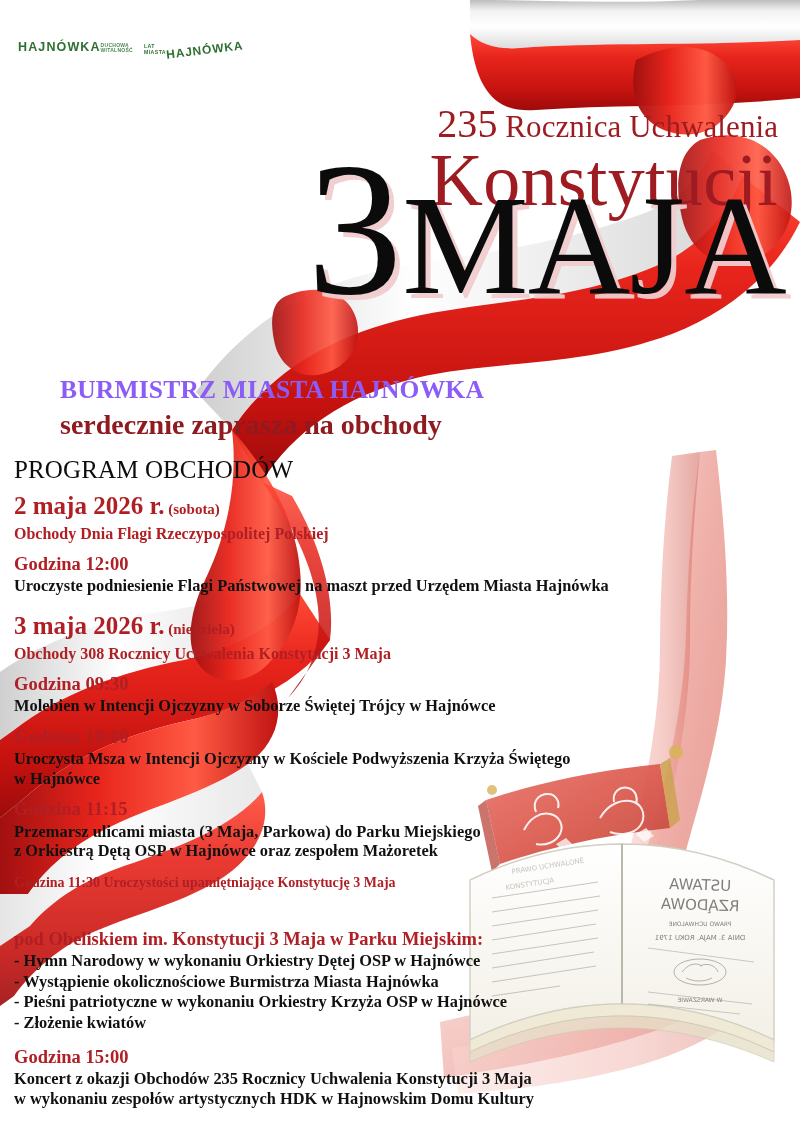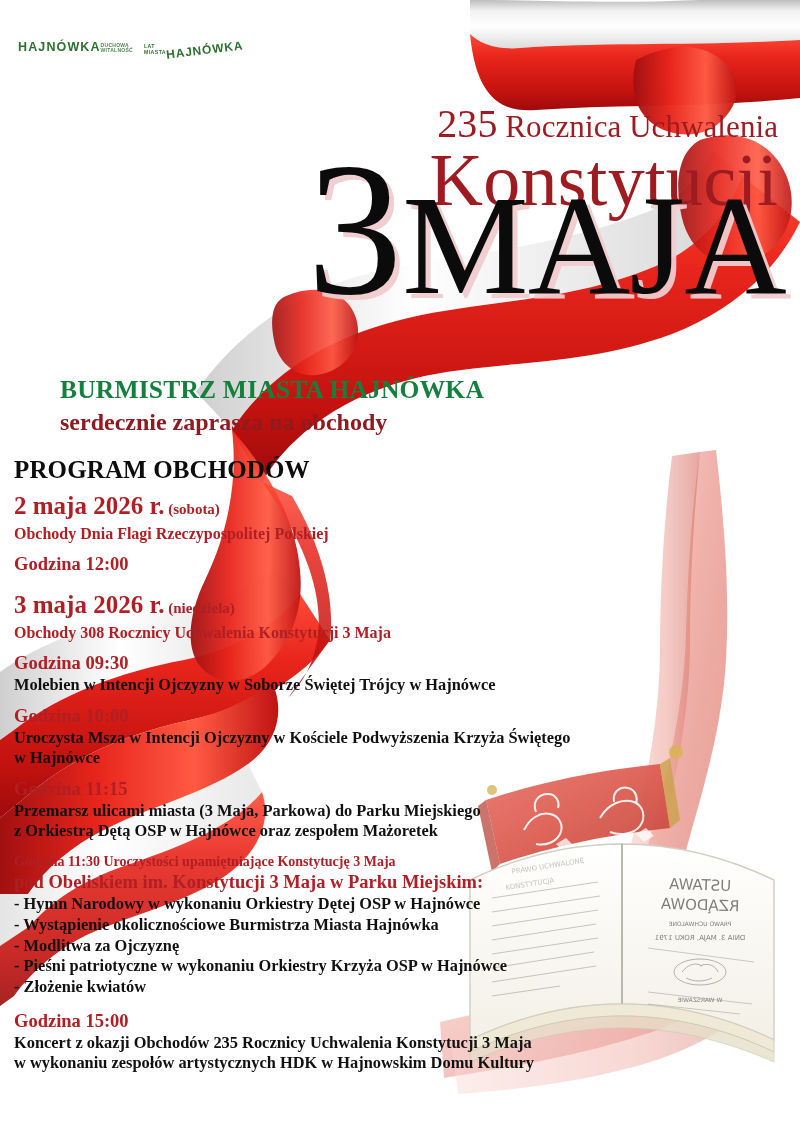--- a/index.html
+++ b/index.html
@@ -60,32 +60,32 @@
     white-space:nowrap;line-height:.84;
     color:#0b0b0b;
     text-shadow:5px 5px 0 rgba(240,203,205,.95);
   }
   .hl-3{font-size:190px;font-weight:400;}
   .hl-maja{font-size:142px;font-weight:400;letter-spacing:-.005em;}
 
   
   .invite{position:absolute;left:60px;top:376px;z-index:7;}
   .invite-l1{
-    color:#15803d;font-weight:700;font-size:25.5px;line-height:1.12;
+    color:#8b5cf6;font-weight:700;font-size:25.5px;line-height:1.12;
     letter-spacing:.008em;white-space:nowrap;
   }
   .invite-l2{
-    color:#8f1a20;font-weight:700;font-size:24px;line-height:1.16;
+    color:#8f1a20;font-weight:700;font-size:28px;line-height:1.16;
     margin-top:4px;white-space:nowrap;
   }
 
   
   .program{position:absolute;left:14px;top:456px;width:740px;z-index:7;}
   .prog-title{
-    color:#0d0d0d;font-weight:700;font-size:25px;letter-spacing:.005em;
+    color:#0d0d0d;font-weight:400;font-size:25px;letter-spacing:.005em;
     line-height:1.1;margin-bottom:8px;
   }
   .day{margin-bottom:2px;}
   .day-date{
     color:#b01f24;font-weight:700;font-size:25px;line-height:1.12;
     white-space:nowrap;
   }
   .day-dow{font-size:15px;font-weight:700;}
   .day-sub{
     color:#b01f24;font-weight:700;font-size:16px;line-height:1.2;
@@ -102,21 +102,21 @@
   .item-desc .ln{display:block;}
   .bullets{margin-top:1px;}
   .bullets .bl{
     display:block;color:#111;font-weight:700;font-size:16.4px;
     line-height:1.26;
   }
   .big-item .item-time{
     font-size:14px;line-height:1.2;display:block;
   }
   .big-item .hdr-l2{
-    color:#b01f24;font-weight:700;font-size:18.5px;line-height:1.2;display:block;
+    color:#b01f24;font-weight:700;font-size:18.5px;line-height:1.2;display:block;margin-top:36px;
   }
 </style>
 </head>
 <body>
 
 <div class="poster">
 
   <div class="art">
     <svg viewBox="0 0 800 1132" xmlns="http://www.w3.org/2000/svg">
       <defs>
@@ -374,20 +374,23 @@
     <div class="prog-title">PROGRAM OBCHODÓW</div>
 
     <div class="day">
       <div class="day-date">
         <span>2 maja 2026 r.</span><span class="day-dow">&nbsp;</span><span class="day-dow">(sobota)</span>
       </div>
       <div class="day-sub">Obchody Dnia Flagi Rzeczypospolitej Polskiej</div>
 
       <div class="item">
         <div class="item-time">Godzina 12:00</div>
+        <div class="item-desc">
+          <span class="ln">Uroczyste podniesienie Flagi Państwowej na maszt przed Urzędem Miasta Hajnówka</span>
+        </div>
       </div>
     </div>
 
     <div class="day" style="margin-top:16px;">
       <div class="day-date">
         <span>3 maja 2026 r.</span><span class="day-dow">&nbsp;</span><span class="day-dow">(niedziela)</span>
       </div>
       <div class="day-sub">Obchody 308 Rocznicy Uchwalenia Konstytucji 3 Maja</div>
 
       <div class="item">
@@ -412,21 +415,20 @@
           <span class="ln">z Orkiestrą Dętą OSP w Hajnówce oraz zespołem Mażoretek</span>
         </div>
       </div>
 
       <div class="item big-item" style="margin-top:14px;">
         <span class="item-time">Godzina 11:30 Uroczystości upamiętniające Konstytucję 3 Maja</span>
         <span class="hdr-l2">pod Obeliskiem im. Konstytucji 3 Maja w Parku Miejskim:</span>
         <div class="bullets">
           <span class="bl">- Hymn Narodowy w wykonaniu Orkiestry Dętej OSP w Hajnówce</span>
           <span class="bl">- Wystąpienie okolicznościowe Burmistrza Miasta Hajnówka</span>
-          <span class="bl">- Modlitwa za Ojczyznę</span>
           <span class="bl">- Pieśni patriotyczne w wykonaniu Orkiestry Krzyża OSP w Hajnówce</span>
           <span class="bl">- Złożenie kwiatów</span>
         </div>
       </div>
 
       <div class="item" style="margin-top:13px;">
         <div class="item-time">Godzina 15:00</div>
         <div class="item-desc">
           <span class="ln">Koncert z okazji Obchodów 235 Rocznicy Uchwalenia Konstytucji 3 Maja</span>
           <span class="ln">w wykonaniu zespołów artystycznych HDK w Hajnowskim Domu Kultury</span>

